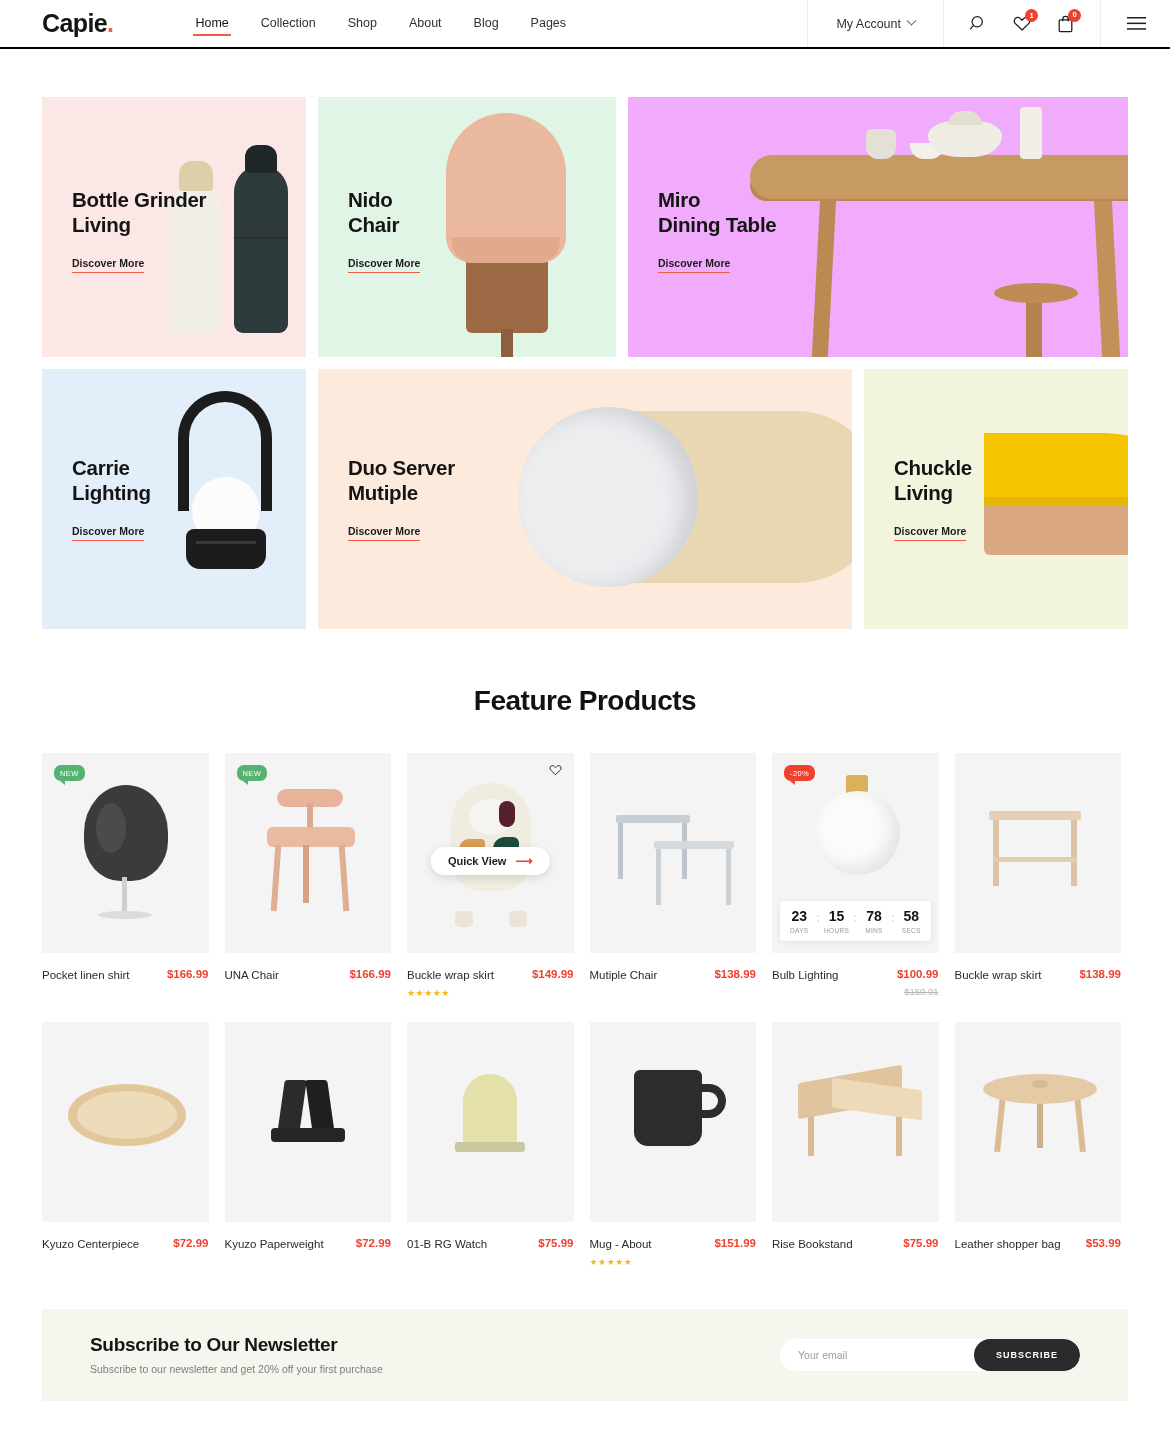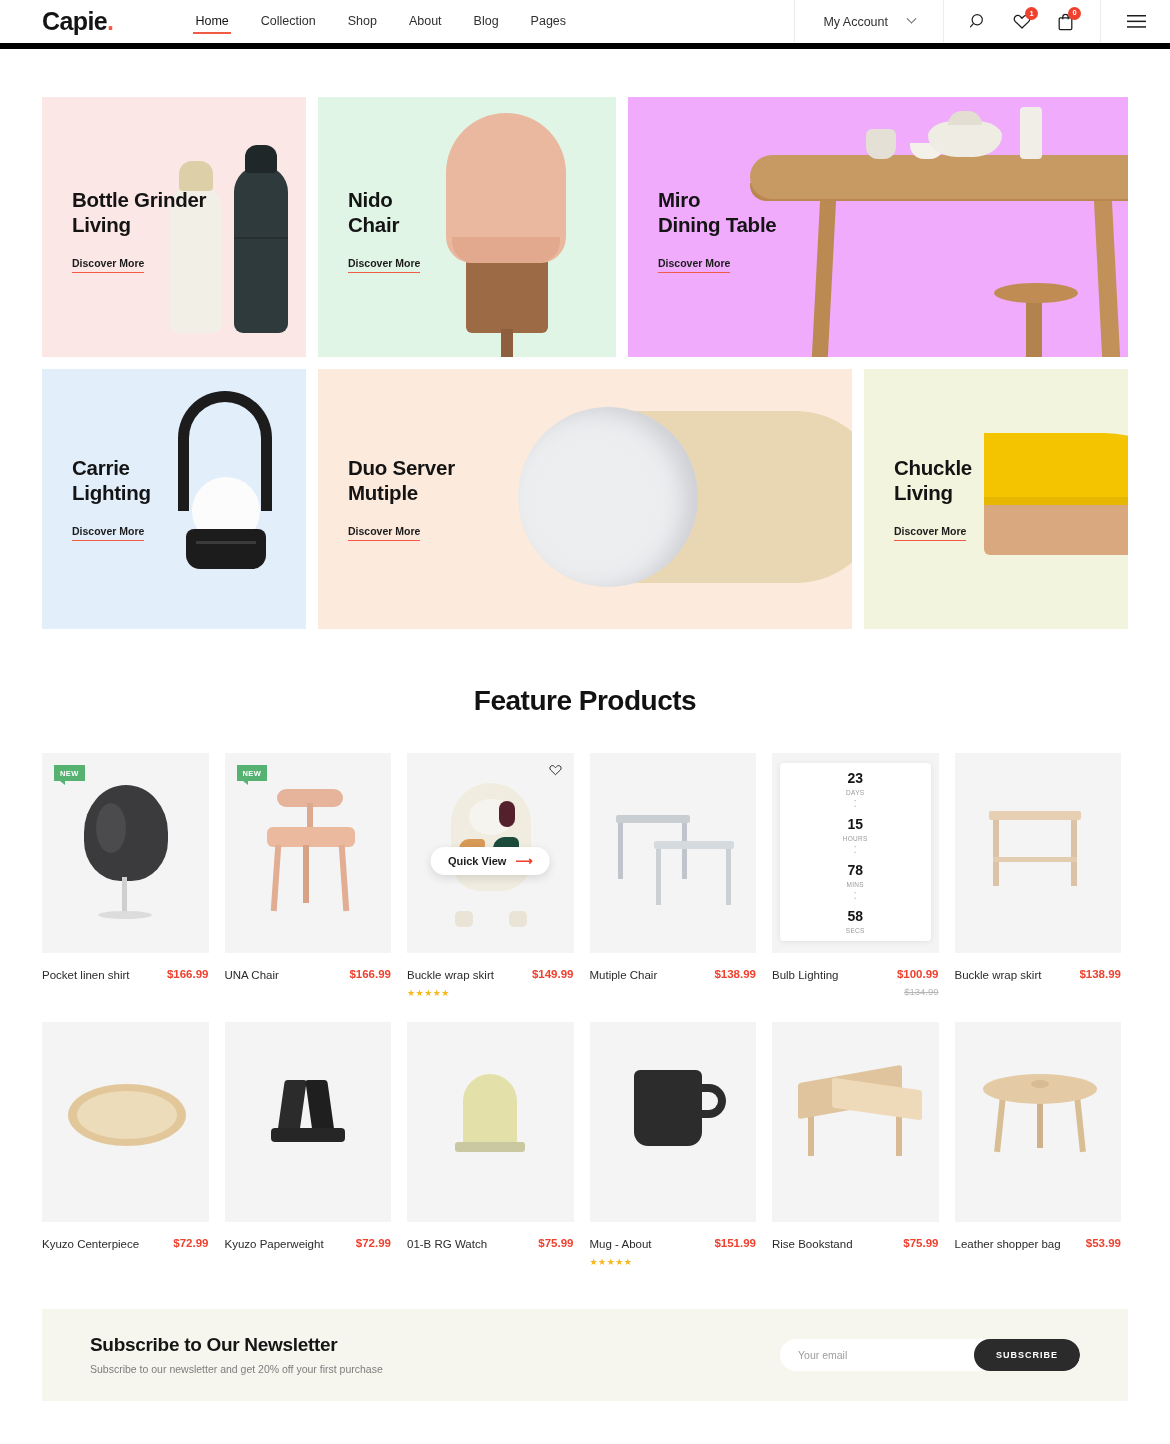--- a/index.html
+++ b/index.html
@@ -10,21 +10,21 @@
     background: #ffffff;
     color: #1a1a1a;
     overflow: hidden;
   }
 
   
   .header {
     height: 49px;
     display: flex;
     align-items: center;
-    border-bottom: 6px solid #000000;
+    border-bottom: 2px solid #000000;
     position: relative;
   }
   .logo {
     font-size: 25px;
     font-weight: bold;
     letter-spacing: -0.6px;
     margin-left: 42px;
     color: #141414;
   }
   .logo .dot { color: #f15a45; }
@@ -53,21 +53,21 @@
   }
   .header-right {
     margin-left: auto;
     display: flex;
     align-items: center;
     height: 100%;
   }
   .account {
     display: flex;
     align-items: center;
-    gap: 20px;
+    gap: 7px;
     font-size: 12.5px;
     color: #303030;
     padding: 0 28px;
     height: 100%;
     border-left: 1px solid #ececec;
     border-right: 1px solid #ececec;
     cursor: pointer;
   }
   .caret {
     width: 7px; height: 7px;
@@ -217,24 +217,24 @@
   .pthumb {
     position: relative;
     height: 200px;
     background: #f4f4f4;
     overflow: hidden;
   }
   .ptag {
     position: absolute;
     top: 12px; left: 12px;
     font-size: 7.5px;
-    font-weight: bold;
+    font-weight: normal;
     color: #fff;
     padding: 3.5px 6px;
-    border-radius: 0;
+    border-radius: 7px;
     letter-spacing: .4px;
     z-index: 5;
   }
   .ptag.new { background: #56b271; }
   .ptag.sale { background: #f0402e; }
   .ptag::after {
     content: "";
     position: absolute;
     left: 6px; bottom: -4px;
     border-left: 5px solid transparent;
@@ -269,21 +269,20 @@
     left: 8px; right: 8px;
     bottom: 12px;
     background: #fff;
     border-radius: 4px;
     padding: 8px 4px 7px;
     display: flex;
     align-items: center;
     justify-content: center;
     z-index: 6;
     box-shadow: 0 1px 6px rgba(0,0,0,.08);
-    flex-direction: column;
   }
   .cd-unit { text-align: center; min-width: 30px; }
   .cd-num { font-size: 14px; font-weight: bold; color: #141414; line-height: 1; }
   .cd-lbl { font-size: 6.5px; color: #9a9a9a; margin-top: 4px; letter-spacing: .3px; }
   .cd-sep { color: #bcbcbc; font-size: 12px; padding: 0 2px 7px; }
 
   .pmeta {
     margin-top: 15px;
     display: flex;
     justify-content: space-between;
@@ -654,21 +653,21 @@
           <div class="cd-unit">
             <div class="cd-num">58</div>
             <div class="cd-lbl">SECS</div>
           </div>
         </div>
       </div>
       <div class="pmeta">
         <div class="pname">Bulb Lighting</div>
         <div class="pprices">
           <div class="pprice">$100.99</div>
-          <div class="poldprice">$134.99</div>
+          <div class="poldprice">$150.01</div>
         </div>
       </div>
     </div>
 
     <div class="pcard">
       <div class="pthumb">
         <div class="pa bs-l1"></div>
         <div class="pa bs-l2"></div>
         <div class="pa bs-rail"></div>
         <div class="pa bs-top"></div>

